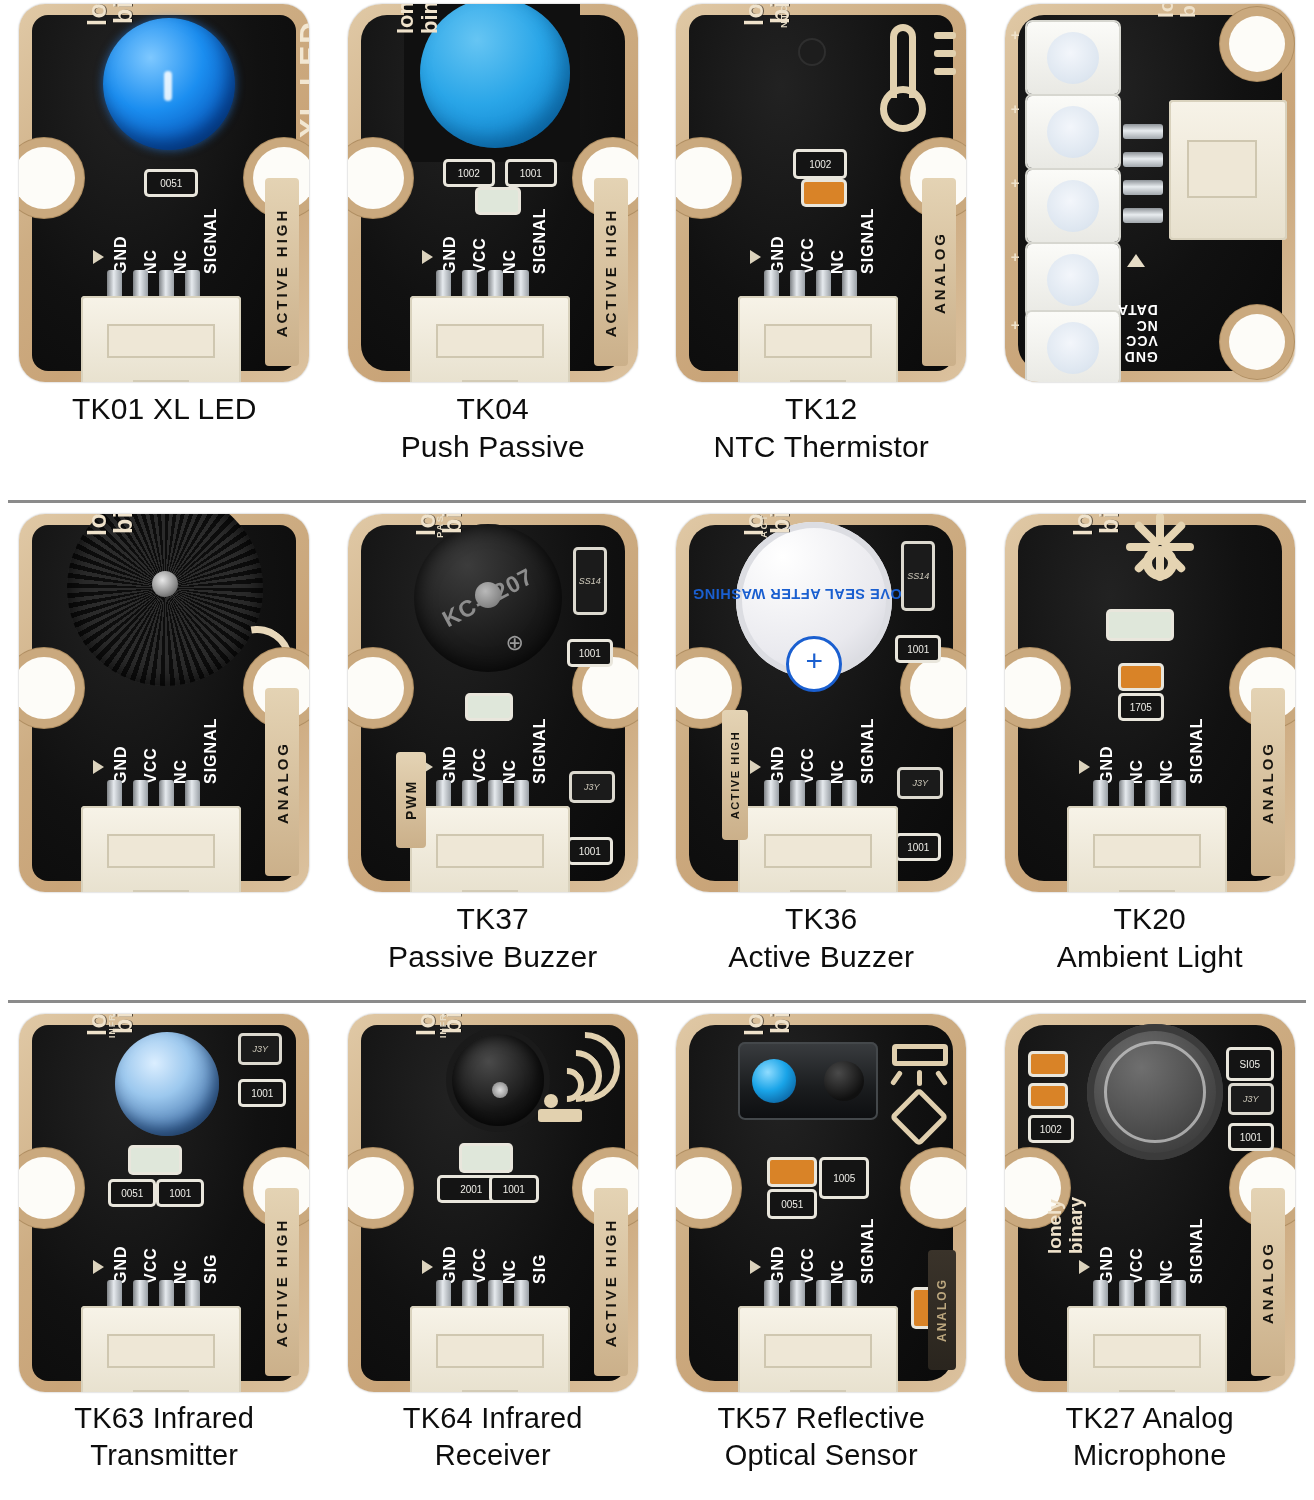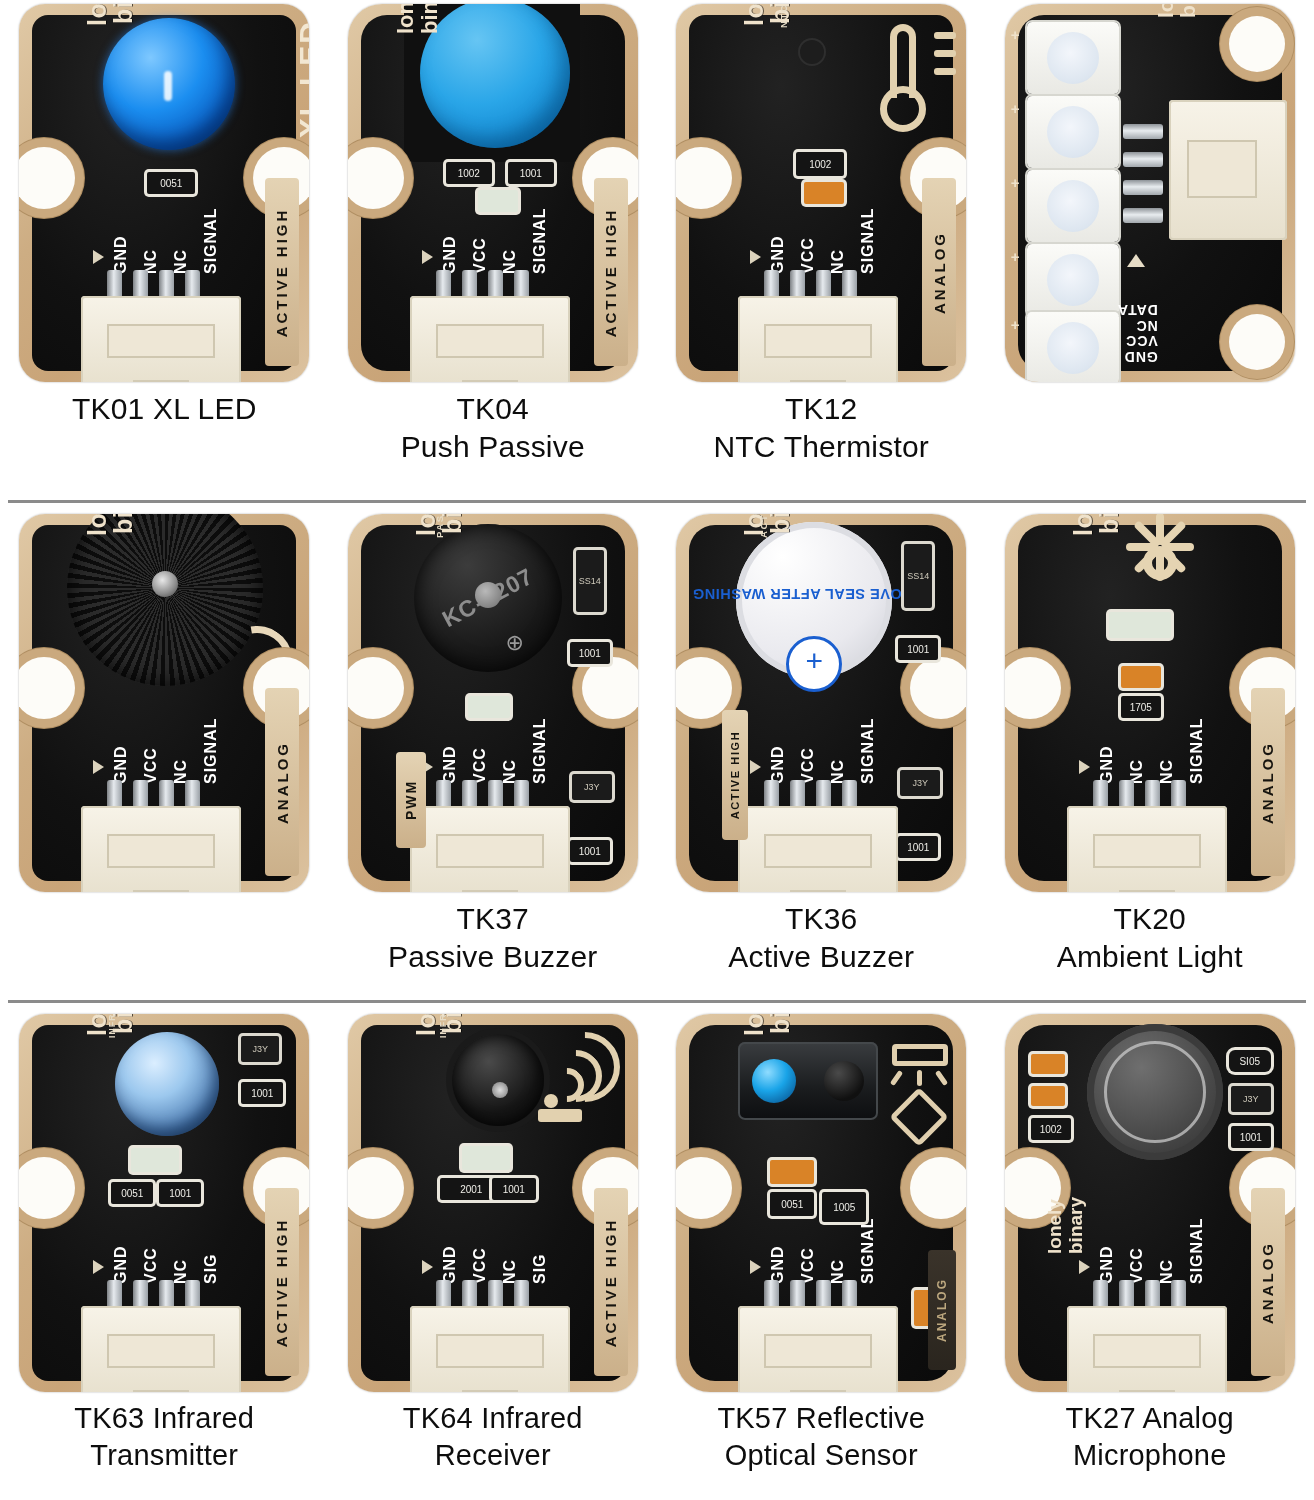--- a/index.html
+++ b/index.html
@@ -142,21 +142,21 @@
 
   
   .smd{
     position:absolute;background:#141414;border-radius:2px;
     box-shadow:0 0 0 3px #e9e6dc;
     display:flex;align-items:center;justify-content:center;
     color:#efeee8;font-size:10px;font-family:"Liberation Sans",sans-serif;
   }
   .smd.orange{background:#d98327;box-shadow:0 0 0 3px #e9e6dc;}
   .smd.led{background:#dfe7da;box-shadow:0 0 0 3px #e9e6dc;}
-  .smd.diode{background:#1b1b1b;box-shadow:0 0 0 3px #dcd9cf;color:#cfcabb;}
+  .smd.diode{background:#1b1b1b;box-shadow:0 0 0 3px #dcd9cf;color:#cfcabb;font-style:italic;}
 
   
   .bigled{
     position:absolute;left:84px;top:14px;width:132px;height:132px;border-radius:50%;
     background:radial-gradient(circle at 36% 30%,#7ec8ff 0%,#1b8ef0 42%,#0a5fc4 72%,#063f8c 100%);
     box-shadow:0 0 10px rgba(40,140,255,.55), inset -6px -10px 16px rgba(0,20,60,.5);
   }
   .bigled:after{
     content:"";position:absolute;left:46%;top:40%;width:8px;height:30px;border-radius:4px;
     background:rgba(255,255,255,.85);filter:blur(1px);
@@ -896,21 +896,21 @@
               <span class="cube"></span>
             </div>
             <div class="hole l"></div>
             <div class="hole r"></div>
             <div class="brand">
               <div class="brand-txt">
                 <span>lonely</span><span class="l2">binary</span>
               </div>
             </div>
             <div class="smd orange" style="left:94px;top:146px;width:44px;height:24px;"></div>
-            <div class="smd" style="left:146px;top:146px;width:44px;height:30px;margin-top:32px;">1005</div>
+            <div class="smd" style="left:146px;top:146px;width:44px;height:36px;">1005</div>
             <div class="smd" style="left:94px;top:178px;width:44px;height:24px;">0051</div>
             <div class="smd orange" style="right:22px;bottom:66px;width:30px;height:36px;"></div>
             <div class="pins">
               <div class="pinwrap">
                   <span class="pin">GND</span>
                 </div>
               <div class="pinwrap">
                   <span class="pin">VCC</span>
                 </div>
               <div class="pinwrap">
@@ -945,21 +945,21 @@
             <div class="hole l"></div>
             <div class="hole r"></div>
             <div class="brand">
               <div class="brand-stack" style="left:30px;top:226px;font-size:19px;">
                 <span>lonely</span><br><span>binary</span>
               </div>
             </div>
             <div class="smd orange" style="left:26px;top:40px;width:34px;height:20px;"></div>
             <div class="smd orange" style="left:26px;top:72px;width:34px;height:20px;"></div>
             <div class="smd" style="left:26px;top:104px;width:40px;height:22px;">1002</div>
-            <div class="smd" style="right:24px;top:36px;width:42px;height:22px;border-radius:6px;">SI05</div>
+            <div class="smd" style="right:24px;top:36px;width:42px;height:28px;">SI05</div>
             <div class="smd diode" style="right:24px;top:72px;width:40px;height:26px;font-size:9px;">J3Y</div>
             <div class="smd" style="right:24px;top:112px;width:40px;height:22px;">1001</div>
             <div class="pins">
               <div class="pinwrap">
                   <span class="pin">GND</span>
                 </div>
               <div class="pinwrap">
                   <span class="pin">VCC</span>
                 </div>
               <div class="pinwrap">

